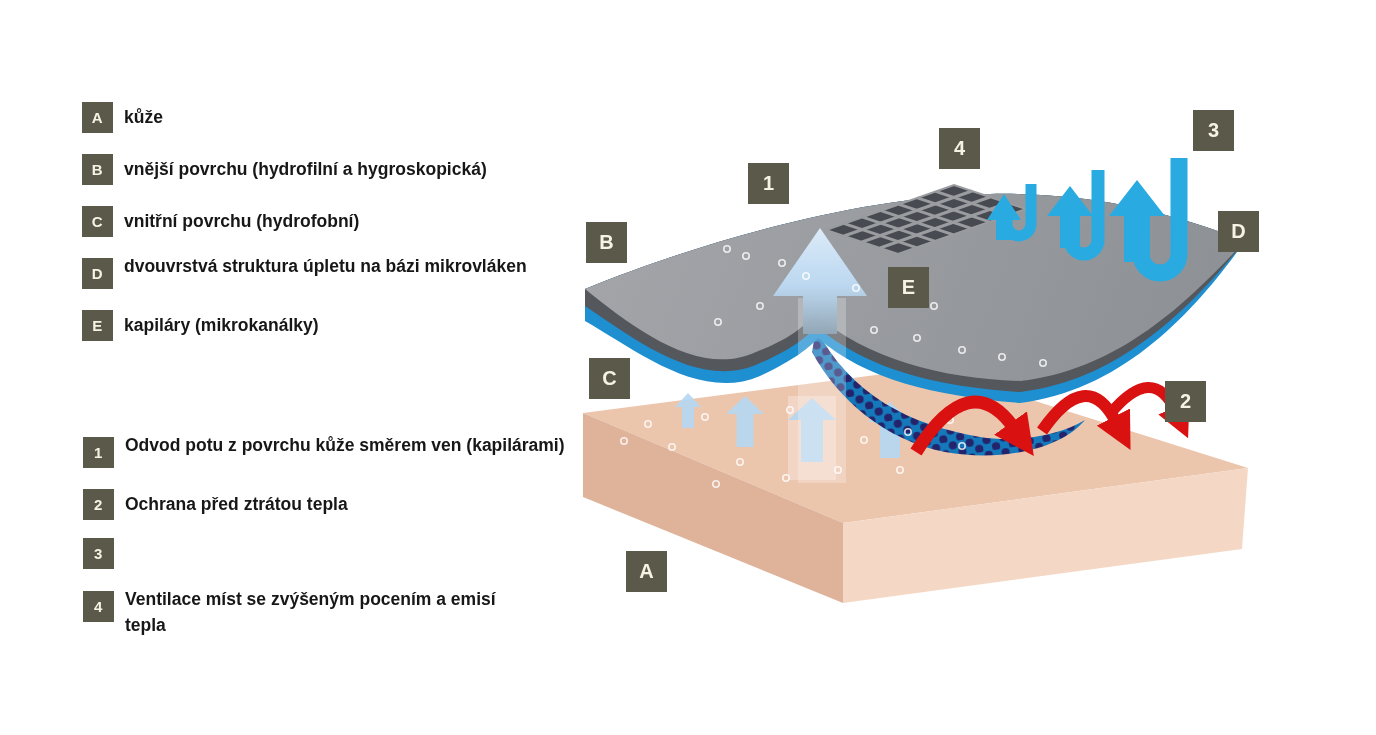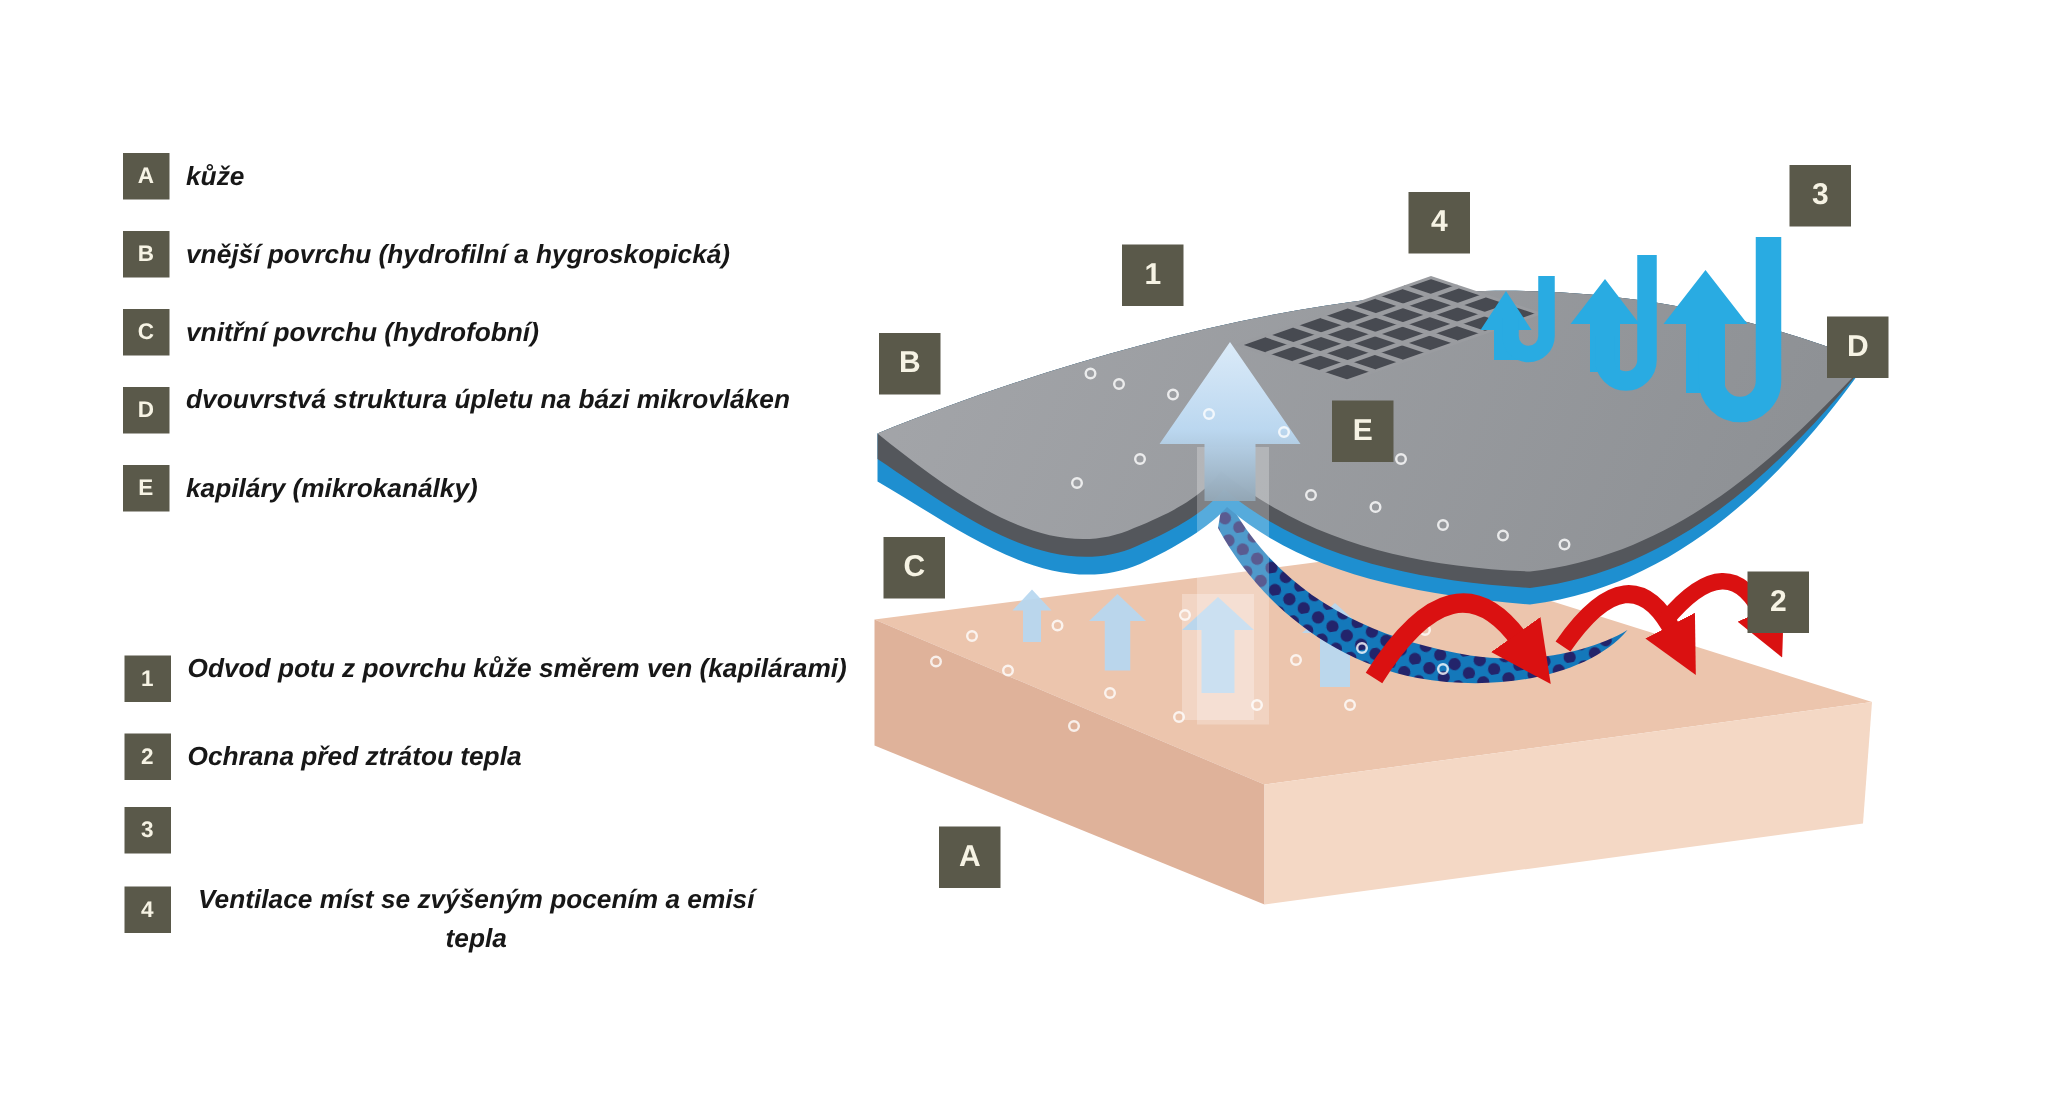--- a/index.html
+++ b/index.html
@@ -8,26 +8,26 @@
   .stage{position:absolute;inset:0;width:1376px;height:735px;}
   svg{position:absolute;left:0;top:0;}
 
   
   .legend{position:absolute;inset:0;}
   .legend-item{position:absolute;display:flex;align-items:flex-start;}
   .lg-badge{flex:0 0 auto;width:31px;height:31px;background:var(--badge-bg);
     color:var(--badge-text);font-weight:700;font-size:15px;line-height:31px;
     text-align:center;letter-spacing:.5px;}
   .lg-text{margin-left:11px;color:var(--text);font-weight:700;font-size:17.5px;
-    line-height:26px;padding-top:0;font-style:italic;}
+    line-height:26px;padding-top:0;}
   .one .lg-text{line-height:31px;white-space:nowrap;}
   .multi .lg-badge{margin-top:5px;}
   .just .lg-text{width:442px;text-align:justify;}
   .w440 .lg-text{width:440px;}
-  .w385 .lg-text{width:385px;text-align:center;}
+  .w385 .lg-text{width:385px;}
 
   
   .dbadge{position:absolute;width:41px;height:41px;background:var(--badge-bg);
     color:var(--badge-text);font-weight:700;font-size:20px;line-height:41px;
     text-align:center;}
 </style>
 </head>
 <body>
 
 <div class="stage">

